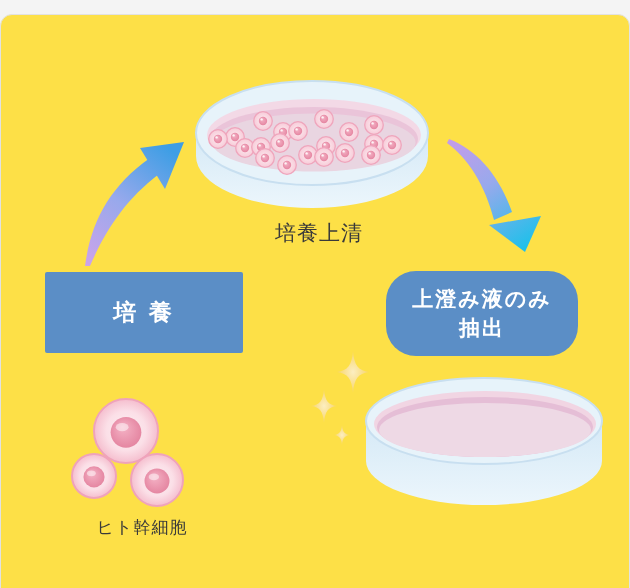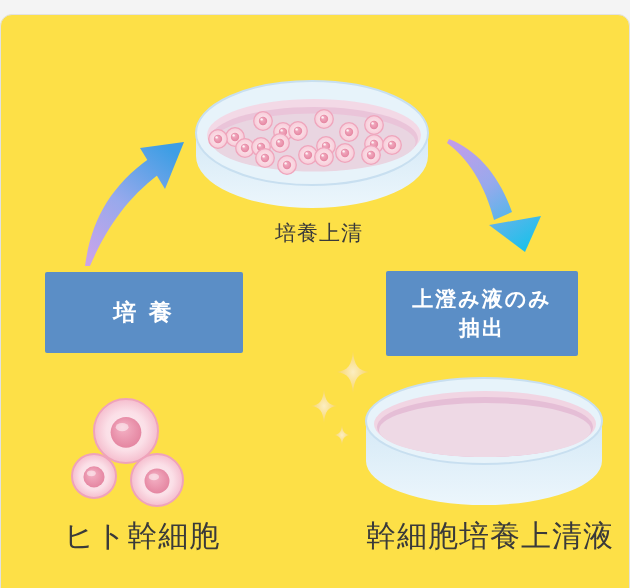--- a/index.html
+++ b/index.html
@@ -4,21 +4,21 @@
 <style>
   html,body{margin:0;padding:0;background:#f4f4f4;font-family:"Liberation Sans",sans-serif;}
   .canvas{
     position:relative;width:630px;height:588px;margin:14px auto;
     background:#fde047;border:1px solid #e2e2e2;border-radius:12px;
     overflow:hidden;box-sizing:border-box;
   }
   .abs{position:absolute;}
   .label{
     position:absolute;text-align:center;color:#3a3a3a;
-    font-size:30px;letter-spacing:1px;line-height:1.2;white-space:nowrap;
+    font-size:17px;letter-spacing:1px;line-height:1.2;white-space:nowrap;
   }
   .step-box{
     position:absolute;display:flex;flex-direction:column;align-items:center;justify-content:center;
     background:#5b8ec6;color:#ffffff;font-weight:bold;border-radius:2px;
   }
   .step-box .line{font-size:21px;letter-spacing:2px;line-height:1.35;}
   .step-box .big{font-size:23px;letter-spacing:3px;}
 </style>
 </head>
 <body>
@@ -140,21 +140,21 @@
 
   <svg class="abs" style="left:440px;top:115px;" width="110" height="135" viewBox="0 0 110 135">
     <path d="M8,9 C36,20 58,45 71,82 L53,90 C44,55 27,28 6,13 Z" fill="url(#rightArrowGrad)"></path>
     <polygon points="48,95 100,86 84,122" fill="url(#rightArrowGrad)"></polygon>
   </svg>
 
   <div class="step-box" style="left: 44px; top: 257px; width: 198px; height: 81px; background-color: rgb(91, 142, 198);">
     <span class="line big">培 養</span>
   </div>
 
-  <div class="step-box" style="left: 385px; top: 256px; width: 192px; height: 85px; background-color: rgb(91, 142, 198);">
+  <div class="step-box" style="left: 385px; top: 256px; width: 192px; height: 85px; background-color: rgb(91, 142, 198); border-radius: 30px;">
     <span class="line">上澄み液のみ</span>
     <span class="line">抽出</span>
   </div>
 
   <svg class="abs" style="left:60px;top:378px;" width="130" height="118" viewBox="0 0 130 118">
     <g id="stem-cell-group">
         <circle cx="65" cy="38" r="32" fill="url(#bigCellGrad)" stroke="#efa3bb" stroke-width="2"></circle>
         <circle cx="65" cy="39.28" r="15.36" fill="url(#nucGrad)"></circle>
         <ellipse cx="61.16" cy="34.16" rx="6.4" ry="4.16" fill="#ffffff" fill-opacity="0.5"></ellipse>
         <circle cx="33" cy="83" r="22" fill="url(#bigCellGrad)" stroke="#efa3bb" stroke-width="2"></circle>
@@ -177,15 +177,14 @@
   </svg>
 
   <svg class="abs" style="left:363px;top:362px;" width="240" height="130" viewBox="0 0 240 130">
     <path d="M2,44 L2,84 A118,44 0 0 0 238,84 L238,44 A118,43 0 0 1 2,44 Z" fill="url(#wallGrad)"></path>
     <ellipse cx="120" cy="44" rx="118" ry="43" stroke-width="2" fill="#e7f3fa" stroke="#c8dff0"></ellipse>
     <ellipse cx="121" cy="47" rx="111" ry="33" fill="#f1d5e3"></ellipse>
     <ellipse cx="121" cy="50" rx="108" ry="30" fill="#e5bed6"></ellipse>
     <ellipse cx="121" cy="53" rx="106" ry="27" fill="#eed9e5"></ellipse>
   </svg>
 
-  <div class="label" style="left: 365px; top: 503px; width: 240px; color: rgb(58, 58, 58);">幹細胞培養上清液</div>
 
 </div>
 
 </body></html>

